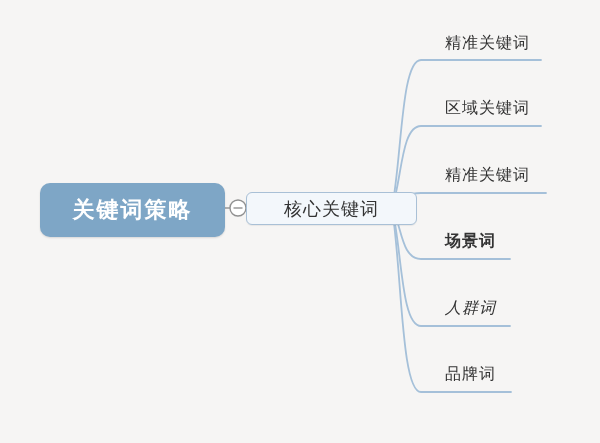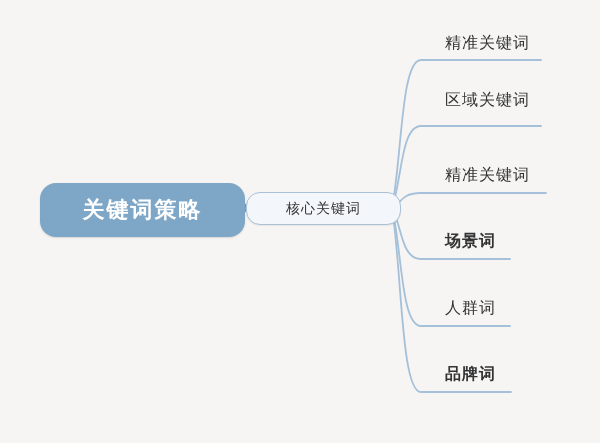--- a/index.html
+++ b/index.html
@@ -11,34 +11,34 @@
     overflow:hidden;
   }
   svg.links{position:absolute;left:0;top:0;width:600px;height:443px;}
   .node{
     position:absolute;
     display:flex;align-items:center;justify-content:center;
     box-sizing:border-box;
     cursor:default;
   }
   .root-node{
-    left:40px;top:183px;width:205px;height:54px;
+    left:40px;top:183px;width:185px;height:54px;
     background:var(--root-fill,#7ea6c6);
-    border-radius:16px;
+    border-radius:10px;
     color:var(--root-text,#fff);
     font-size:22px;font-weight:bold;letter-spacing:2px;
     box-shadow:0 1px 2px rgba(0,0,0,0.12);
   }
   .center-node{
-    left:246px;top:192px;width:155px;height:33px;
+    left:246px;top:192px;width:171px;height:33px;
     background:var(--branch-fill,#f3f7fb);
     border:1.5px solid var(--branch-border,#a9c0d6);
-    border-radius:14px;
+    border-radius:6px;
     color:var(--branch-text,#333);
-    font-size:14px;letter-spacing:1px;
+    font-size:18px;letter-spacing:1px;
     box-shadow:0 1px 1px rgba(0,0,0,0.06);
   }
   .leaf-label{
     position:absolute;
     left:445px;height:22px;line-height:22px;
     color:var(--leaf-text,#333);
     font-size:16px;letter-spacing:1px;
     white-space:nowrap;
     cursor:default;
   }
@@ -70,20 +70,20 @@
   <div class="node root-node">
     <span>关键词策略</span>
   </div>
 
   <div class="node center-node">
     <span>核心关键词</span>
   </div>
 
   <div id="leafLayer">
       <div class="leaf-label" style="top: 17px; margin-top: 15px;">精准关键词</div>
-      <div class="leaf-label" style="top: 90px; font-family: Liberation Mono, monospace;">区域关键词</div>
+      <div class="leaf-label" style="top: 97px;">区域关键词</div>
       <div class="leaf-label" style="top: 164px;">精准关键词</div>
       <div class="leaf-label" style="top: 230px; font-weight: bold;">场景词</div>
-      <div class="leaf-label" style="top: 297px;">人群词</div>
-      <div class="leaf-label" style="top: 363px; font-weight: bold;">品牌词</div>
+      <div class="leaf-label" style="top: 297px; font-style: italic;">人群词</div>
+      <div class="leaf-label" style="top: 363px;">品牌词</div>
     </div>
 
 </div>
 
 </body></html>

